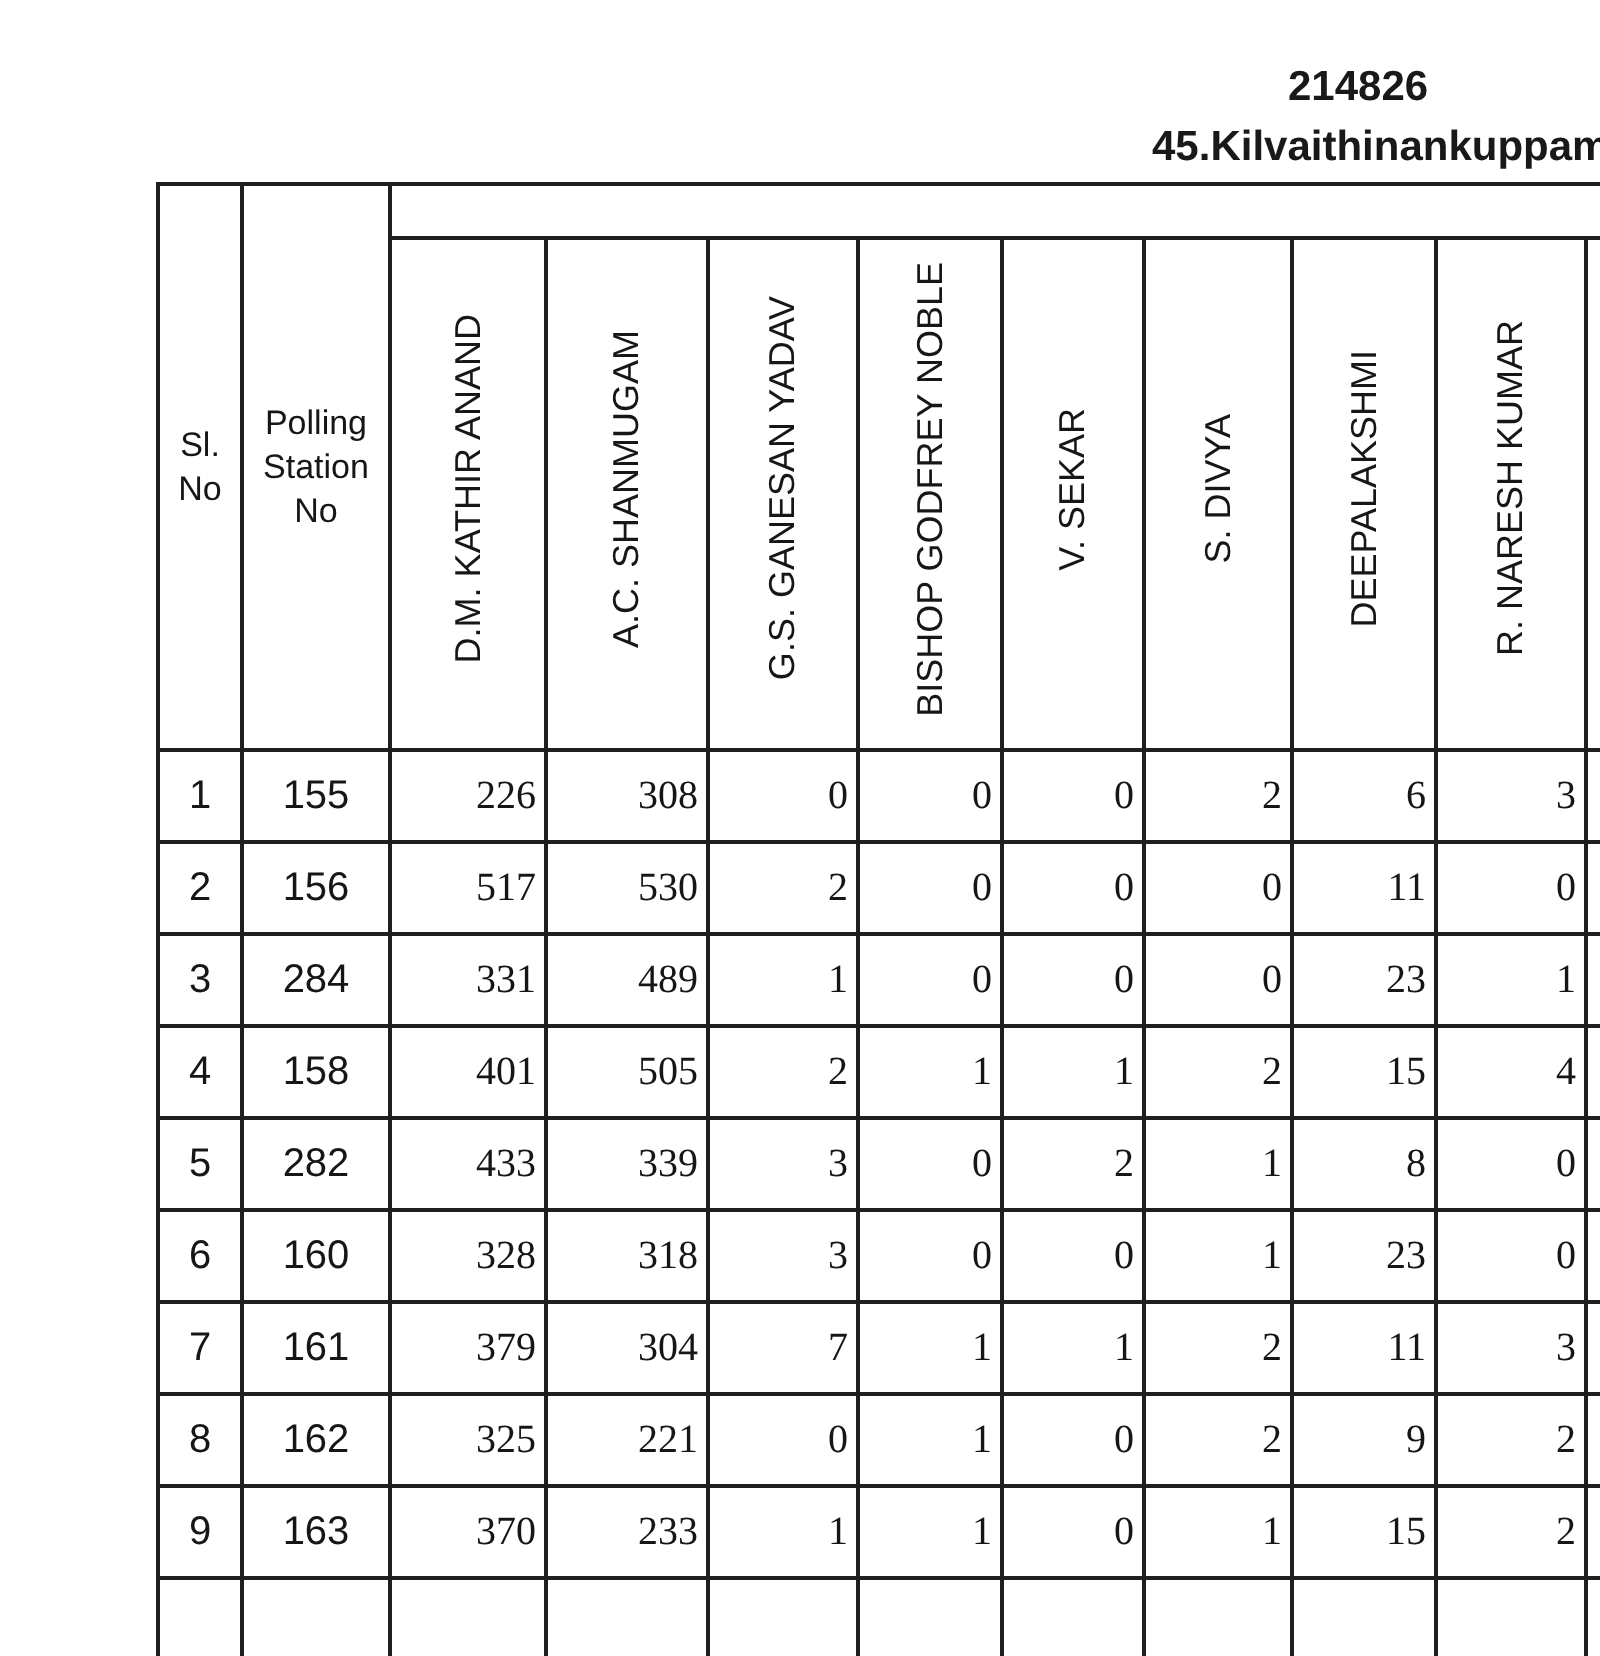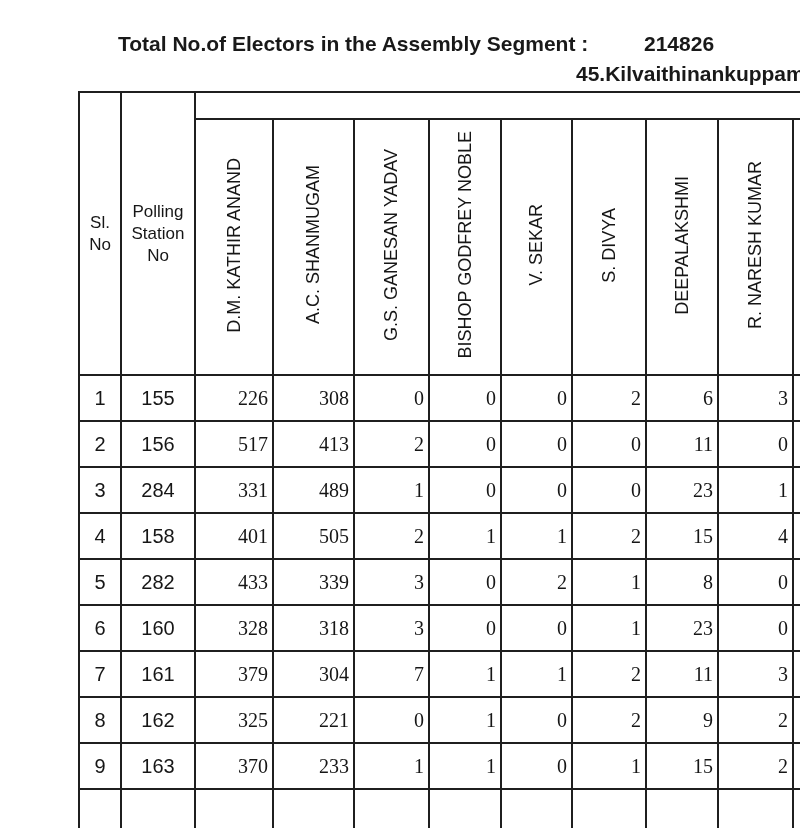--- a/index.html
+++ b/index.html
@@ -87,21 +87,20 @@
     text-align: right;
     padding-right: 4px;
     font-family: "Liberation Serif", serif;
   }
 </style>
 </head>
 <body>
 
 <div class="page">
 
-  <span class="hdr-label l1-label">Total No.of Electors in the Assembly Segment :</span>
   <span class="hdr-value l1-value">214826</span>
 
   <span class="hdr-value l2-value">45.Kilvaithinankuppam</span>
 
   <div class="table-wrap">
     <table>
       <colgroup>
         <col style="width:42px">
         <col style="width:74px">
         <col style="width:78px">
@@ -146,21 +145,21 @@
             <td class="num-serif">0</td>
             <td class="num-serif">2</td>
             <td class="num-serif">6</td>
             <td class="num-serif">3</td>
             <td class="num-serif"></td>
           </tr>
           <tr>
             <td class="num-sans">2</td>
             <td class="num-sans">156</td>
             <td class="num-serif">517</td>
-            <td class="num-serif">413</td>
+            <td class="num-serif">530</td>
             <td class="num-serif">2</td>
             <td class="num-serif">0</td>
             <td class="num-serif">0</td>
             <td class="num-serif">0</td>
             <td class="num-serif">11</td>
             <td class="num-serif">0</td>
             <td class="num-serif"></td>
           </tr>
           <tr>
             <td class="num-sans">3</td>

